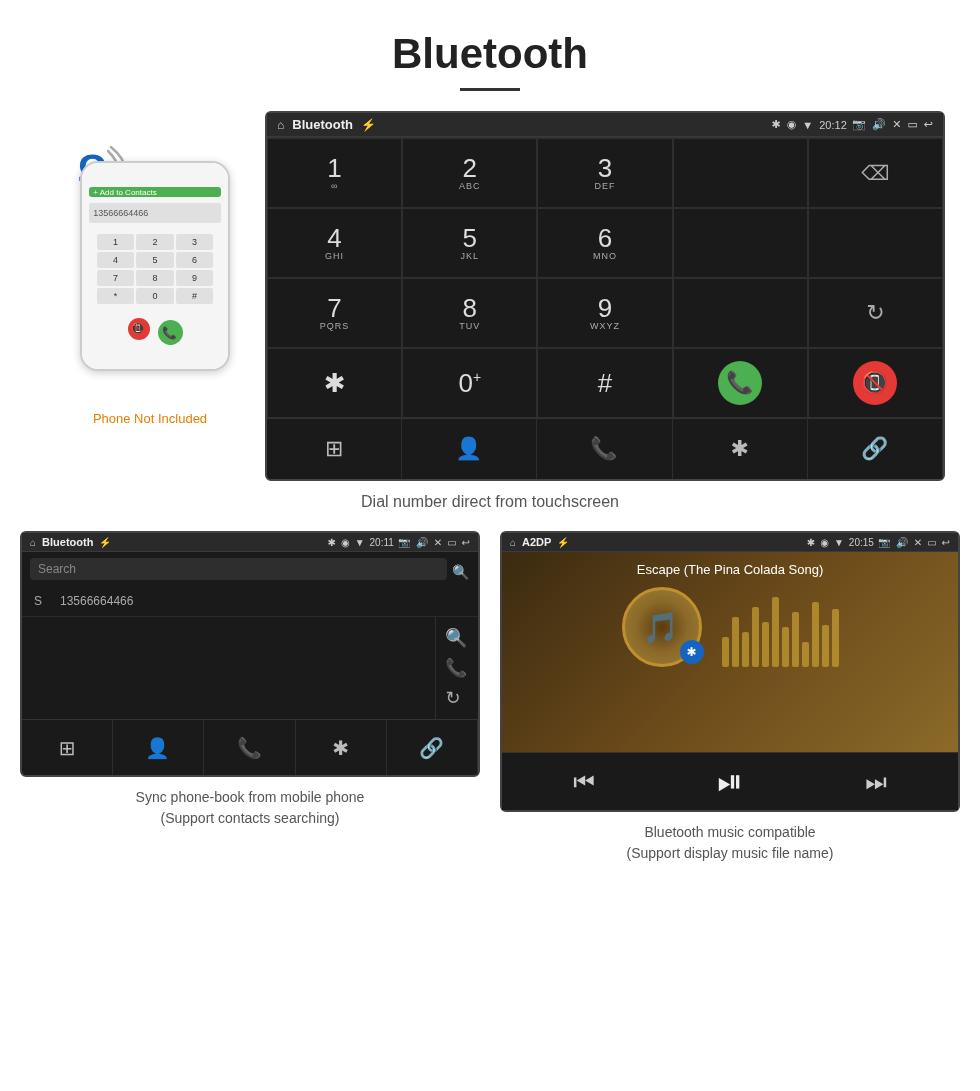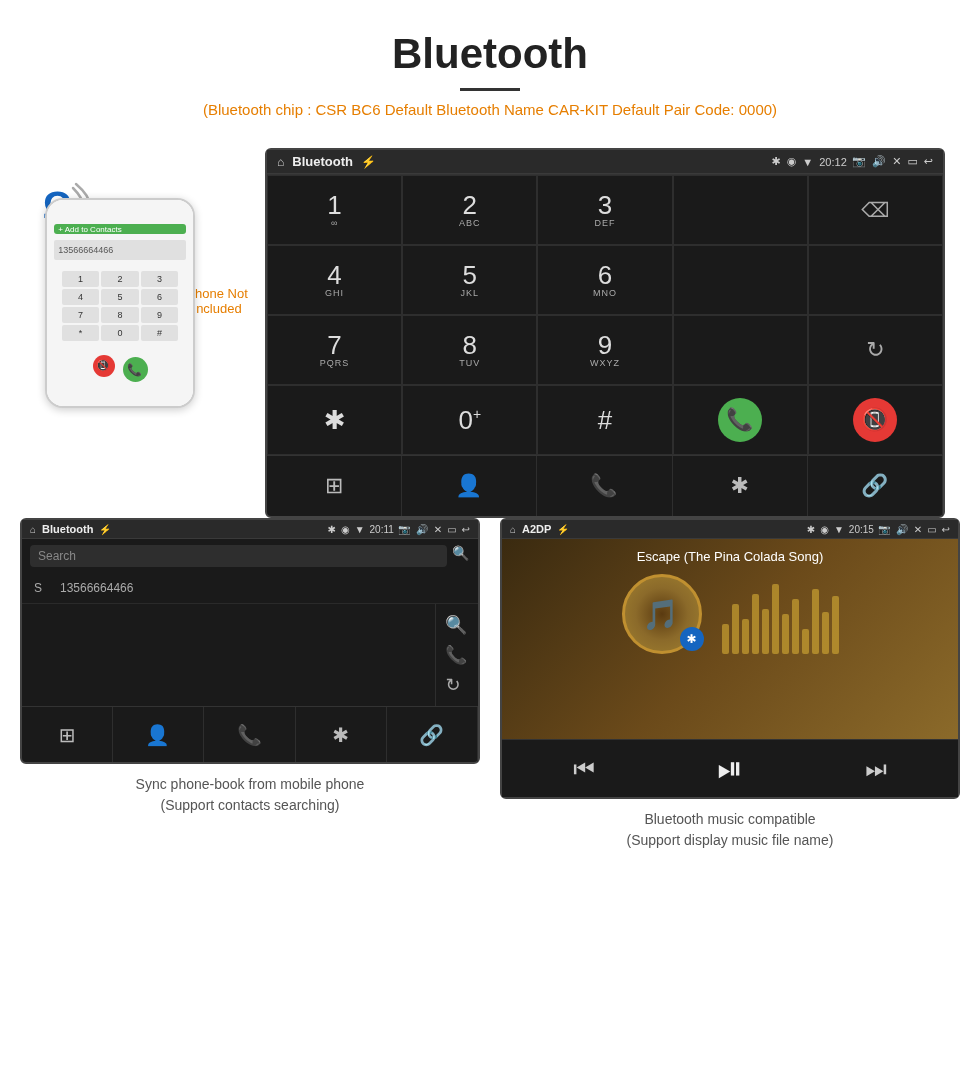--- a/index.html
+++ b/index.html
@@ -53,25 +53,26 @@
       display: flex;
       align-items: flex-start;
       width: 100%;
       justify-content: center;
       gap: 0;
     }
 
     
     .phone-side {
       display: flex;
-      flex-direction: row;
+      flex-direction: column;
       align-items: center;
       padding-top: 30px;
       width: 230px;
       flex-shrink: 0;
+      gap: 24px;
     }
 
     .phone-mockup {
       width: 150px;
       height: 210px;
       background: #fff;
       border: 2px solid #ccc;
       border-radius: 18px;
       position: relative;
       box-shadow: 0 2px 8px rgba(0,0,0,0.2);
@@ -256,21 +257,21 @@
       font-size: 10px;
       color: #ccc;
       border-bottom: 1px solid #3a3a3a;
     }
 
     
     .search-bar-row {
       padding: 6px 8px;
       background: #1a1a1a;
       display: flex;
-      align-items: flex-start;
+      align-items: flex-end;
       gap: 6px;
     }
     .search-bar-inner {
       flex: 1;
       background: #2e2e2e;
       border-radius: 4px;
       padding: 4px 8px;
       color: #aaa;
       font-size: 12px;
     }
@@ -365,21 +366,20 @@
       line-height: 1.5;
     }
 
   </style>
 </head>
 <body>
 
 <div class="page-header">
   <h1 class="page-title">Bluetooth</h1>
   <div class="title-divider"></div>
-  <p class="orange-info">(Bluetooth chip : CSR BC6    Default Bluetooth Name CAR-KIT    Default Pair Code: 0000)</p>
 </div>
 
 <div class="main-content">
 
   <div class="top-section">
 
     <div class="phone-side">
       <div style="position:relative; width:160px; height:230px; margin-bottom:8px;">
 
         <div style="position:absolute; top:0; left:0; width:60px; height:55px;">
@@ -516,20 +516,21 @@
       <div class="dial-bottom-bar">
         <div class="bottom-icon-cell">⊞</div>
         <div class="bottom-icon-cell">👤</div>
         <div class="bottom-icon-cell">📞</div>
         <div class="bottom-icon-cell">✱</div>
         <div class="bottom-icon-cell">🔗</div>
       </div>
     </div>
   </div>
 
+  <p class="caption-dial">Dial number direct from touchscreen</p>
 
   <div class="bottom-screenshots">
 
     <div class="bottom-item">
       <div class="android-screen-sm">
 
         <div class="android-statusbar-sm">
           <div style="display:flex;align-items:center;gap:6px;">
             <span>⌂</span>
             <span style="font-weight:bold;font-size:11px;color:#eee;">Bluetooth</span>

